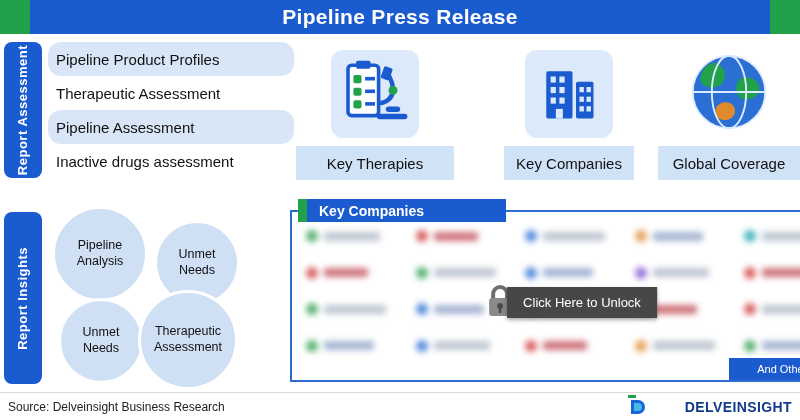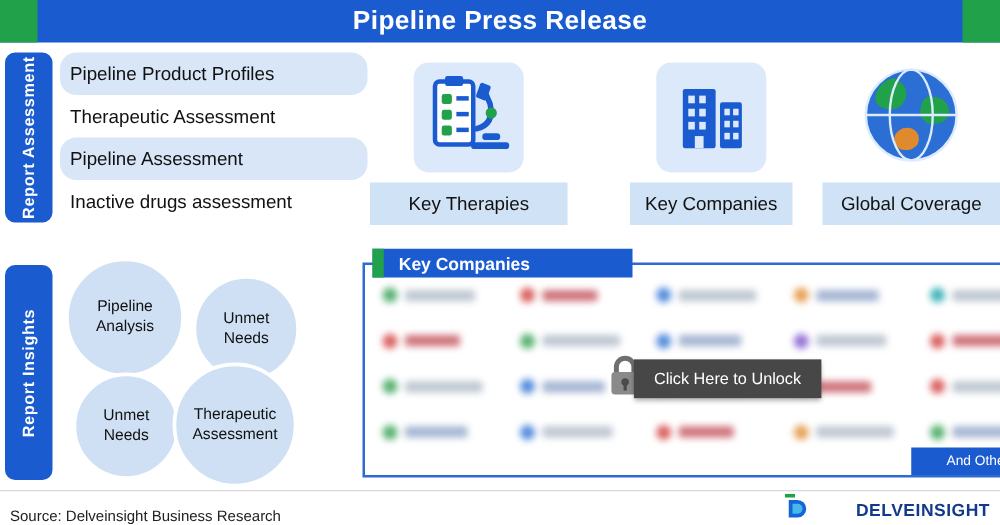--- a/index.html
+++ b/index.html
@@ -68,21 +68,21 @@
 
   .unlock { position:absolute; left:50%; top:54%; transform:translate(-50%,-50%);
             display:flex; align-items:center; z-index:5; cursor:pointer; }
   .unlock .badge { background:#474747; color:#fff; font-size:13px; padding:8px 16px;
                    margin-left:-8px; box-shadow:0 2px 4px rgba(0,0,0,.35); }
   .and-others { position:absolute; right:0; bottom:0; background:#1b5bd0; color:#fff;
                 font-size:11px; padding:5px 28px; z-index:3; }
 
   
   .footer { position:absolute; left:0; top:392px; width:800px; height:28px; background:#fff;
-            border-top:1px solid #d9d9d9; display:flex; align-items:flex-end;
+            border-top:1px solid #d9d9d9; display:flex; align-items:center;
             justify-content:space-between; padding:0 8px; }
   .source { font-size:12px; color:#222; }
   .brand { display:flex; align-items:center; gap:5px; }
   .brand .btext { font-size:14px; font-weight:700; color:#123a8c; letter-spacing:.4px;margin-left:32px; }
 </style>
 </head>
 <body>
 
 <div class="canvas">
 

